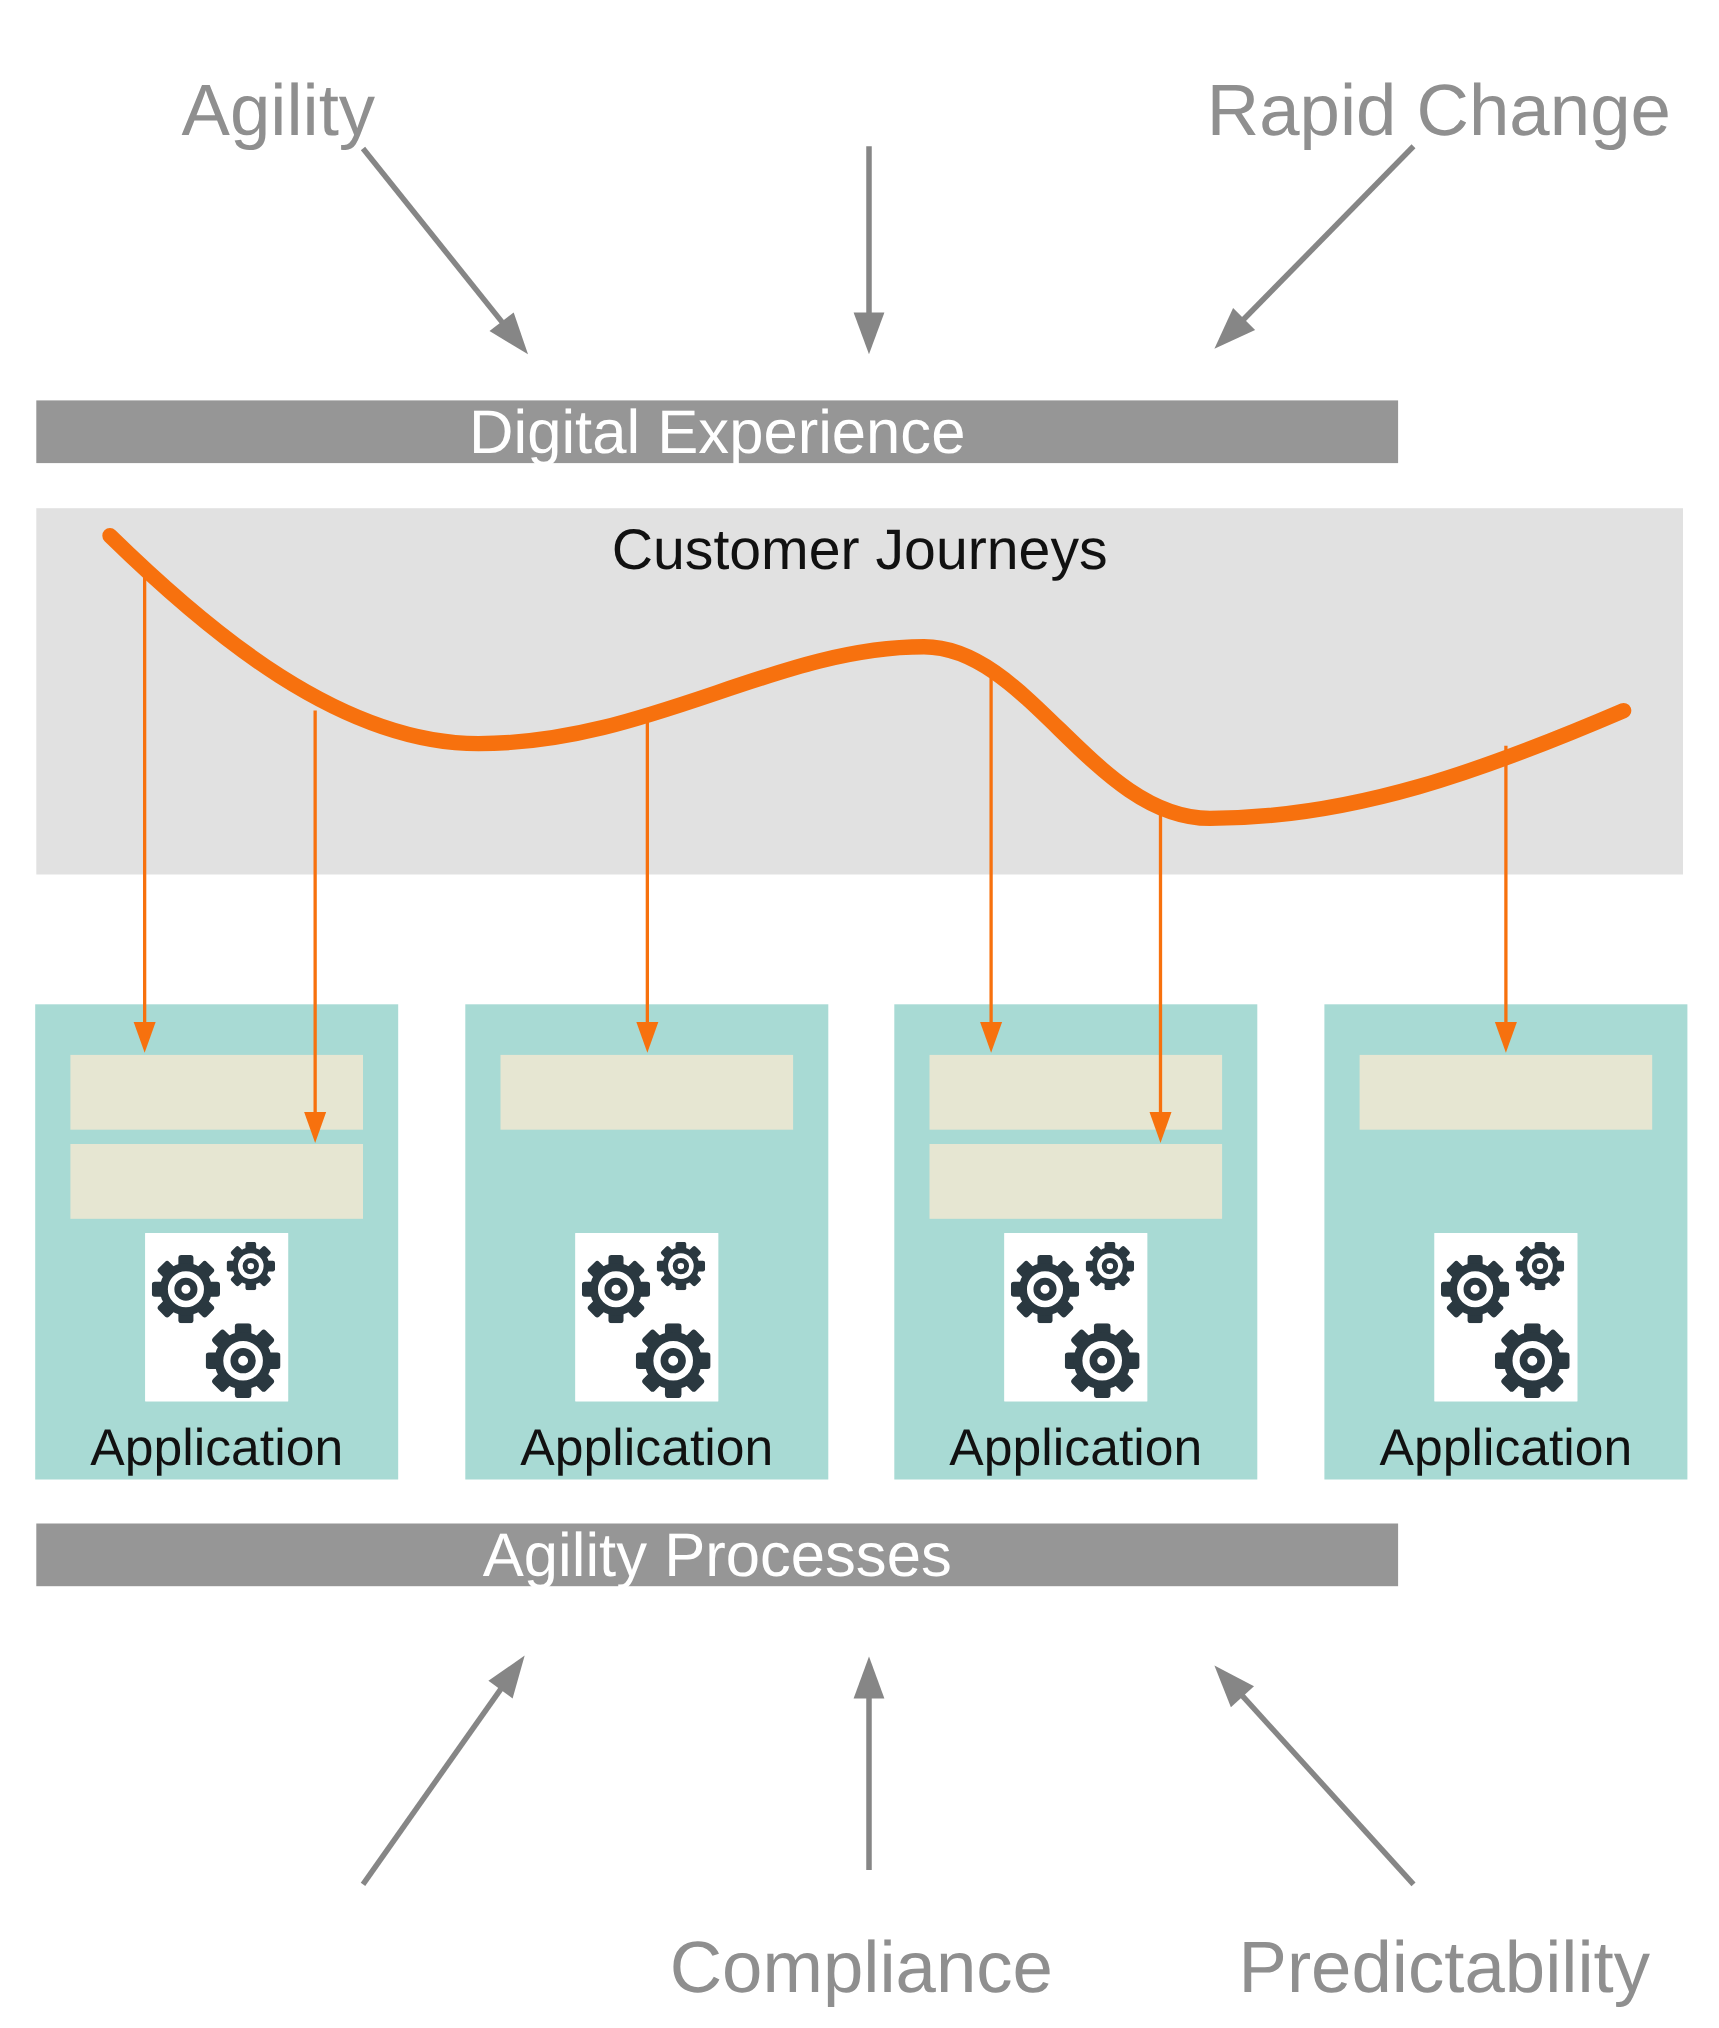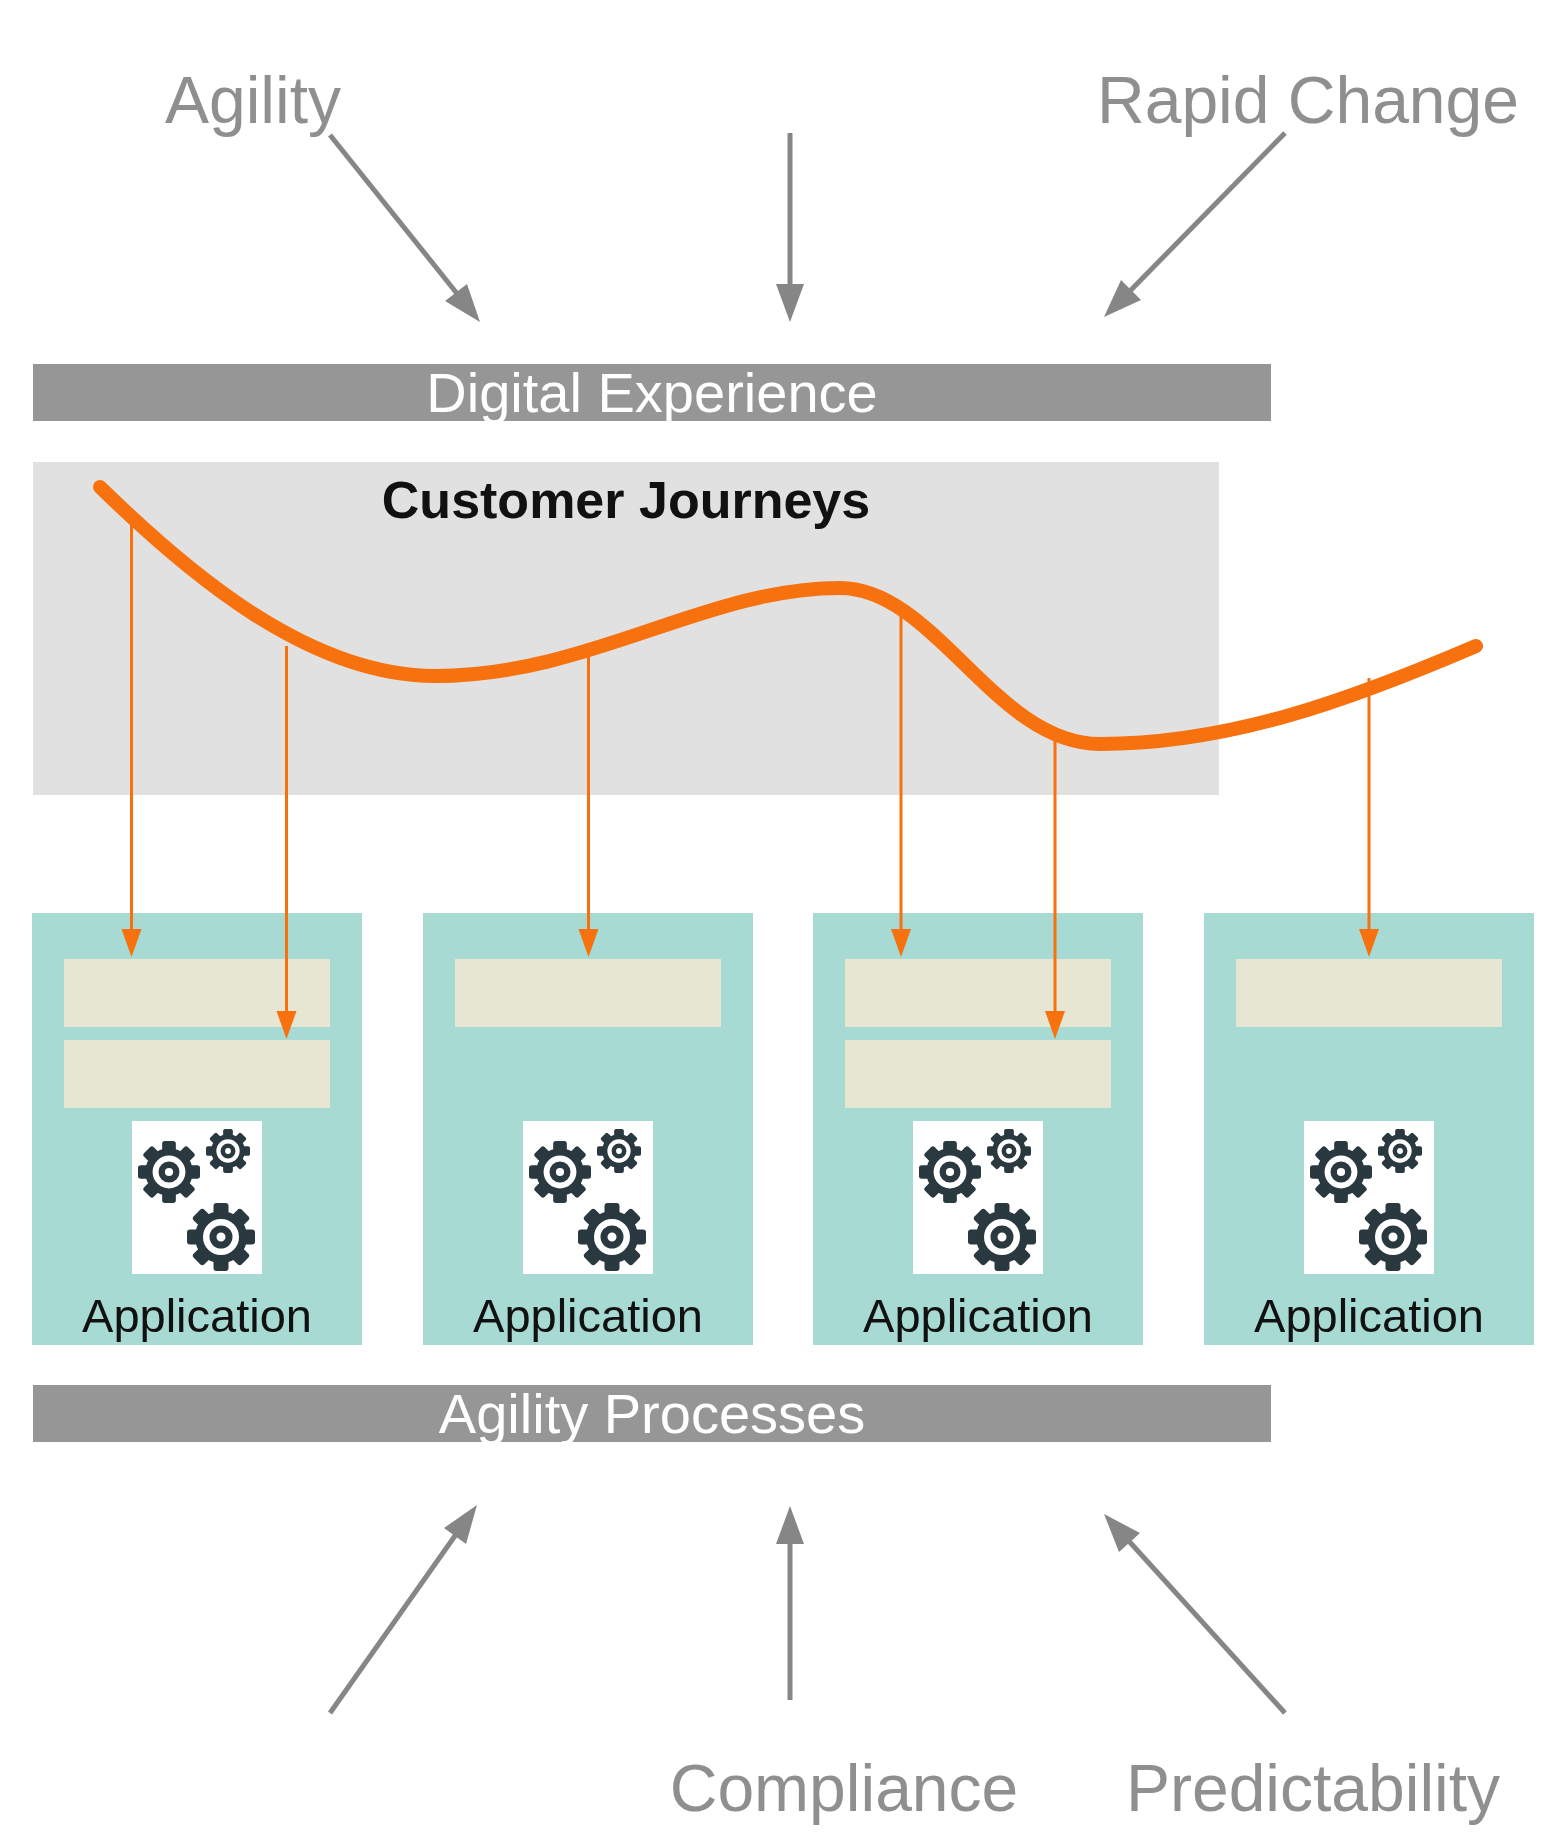--- a/index.html
+++ b/index.html
@@ -32,22 +32,22 @@
   .band{
     position:absolute;left:33px;width:1238px;height:57px;
     background:var(--bar-gray);color:#ffffff;
     font-size:56px;line-height:57px;text-align:center;
     z-index:1;white-space:nowrap;
   }
   .band.digital{top:364px;}
   .band.business{top:1385px;}
 
   .journey-panel{
-    position:absolute;left:33px;top:462px;width:1186px;height:333px;
-    background:var(--panel-gray);z-index:1;font-weight:bold;
+    position:absolute;left:33px;top:462px;width:1497px;height:333px;
+    background:var(--panel-gray);z-index:1;
   }
   .journey-title{
     padding-top:10px;text-align:center;
     font-size:52px;line-height:56px;color:var(--app-text);
   }
 
   .app-box{
     position:absolute;top:913px;width:330px;height:432px;
     background:var(--teal);z-index:1;
   }
@@ -128,21 +128,21 @@
         <div class="slot"></div>
       </div>
     <svg class="gears-svg" viewBox="0 0 130 153">
         <use href="#gears-icon-sym"></use>
       </svg>
     <div class="app-label">Application</div>
   </div>
 
   <div class="band business">Agility Processes</div>
 
-  <div class="factor-label bottom-label" style="left:844px">Compliance</div>
+  <div class="factor-label bottom-label" style="left:783px">Compliance</div>
   <div class="factor-label bottom-label" style="left:1313px">Predictability</div>
 
   <svg class="overlay" viewBox="0 0 1563 1844">
     <defs>
       <symbol id="gear-unit" viewBox="-34 -34 68 68">
         <g>
           <g class="gear-tooth">
             <rect x="-7.5" y="-34" width="15" height="16" rx="3"></rect>
             <rect x="-7.5" y="-34" width="15" height="16" rx="3" transform="rotate(45)"></rect>
             <rect x="-7.5" y="-34" width="15" height="16" rx="3" transform="rotate(90)"></rect>

